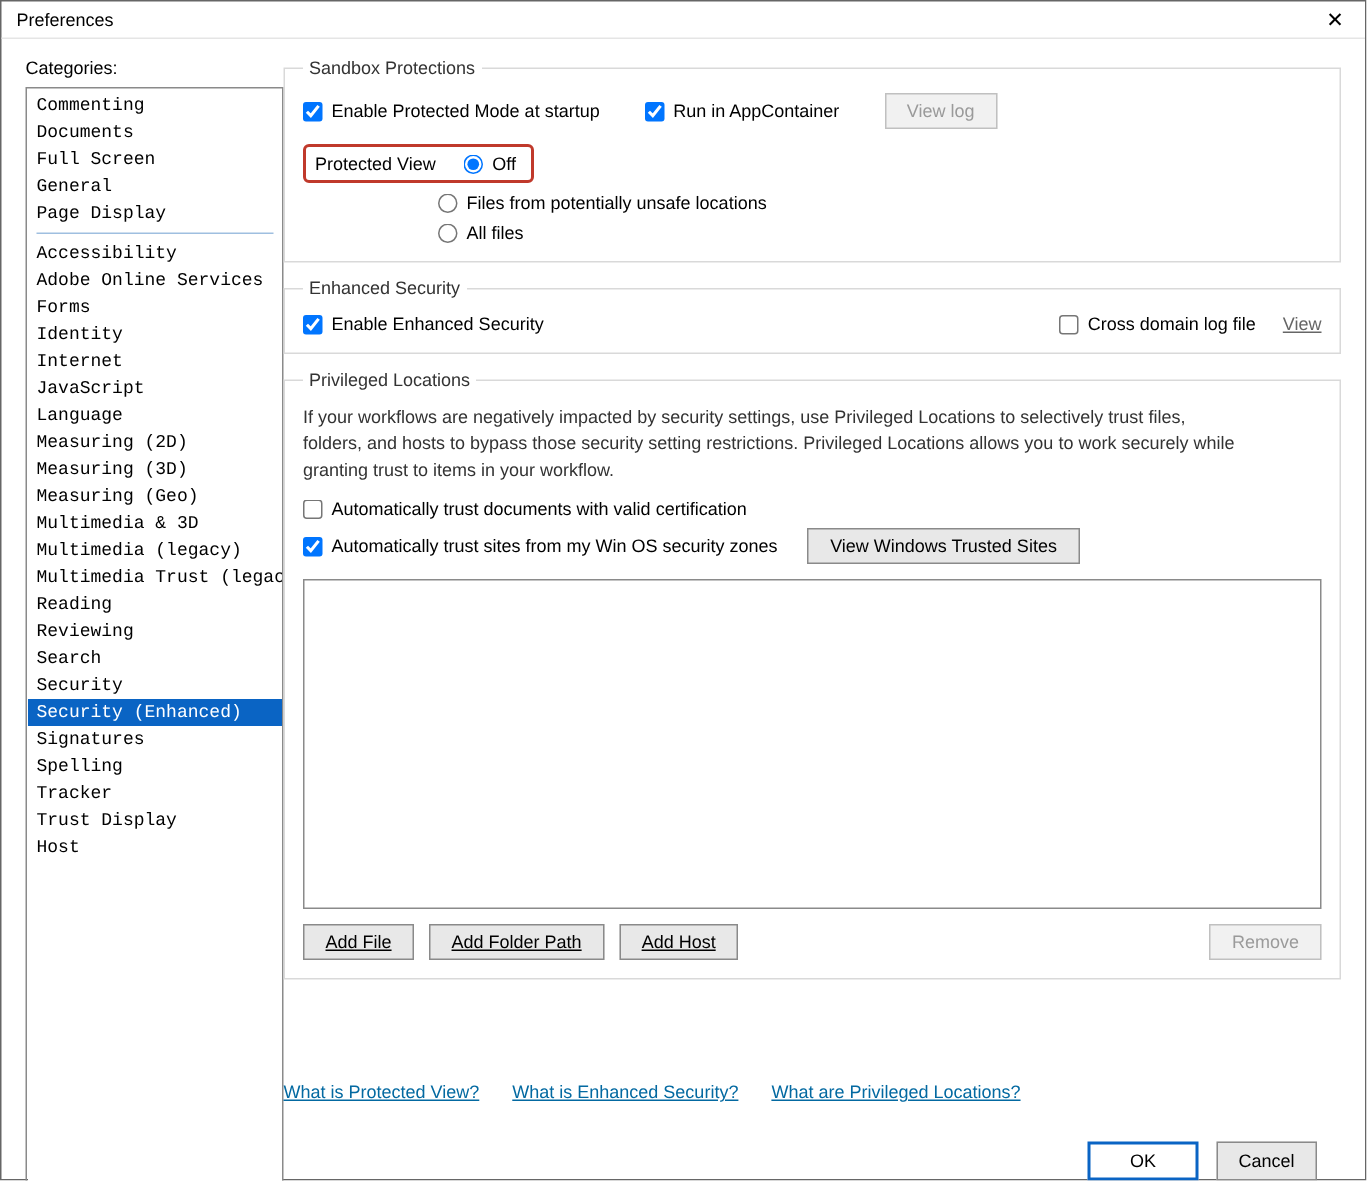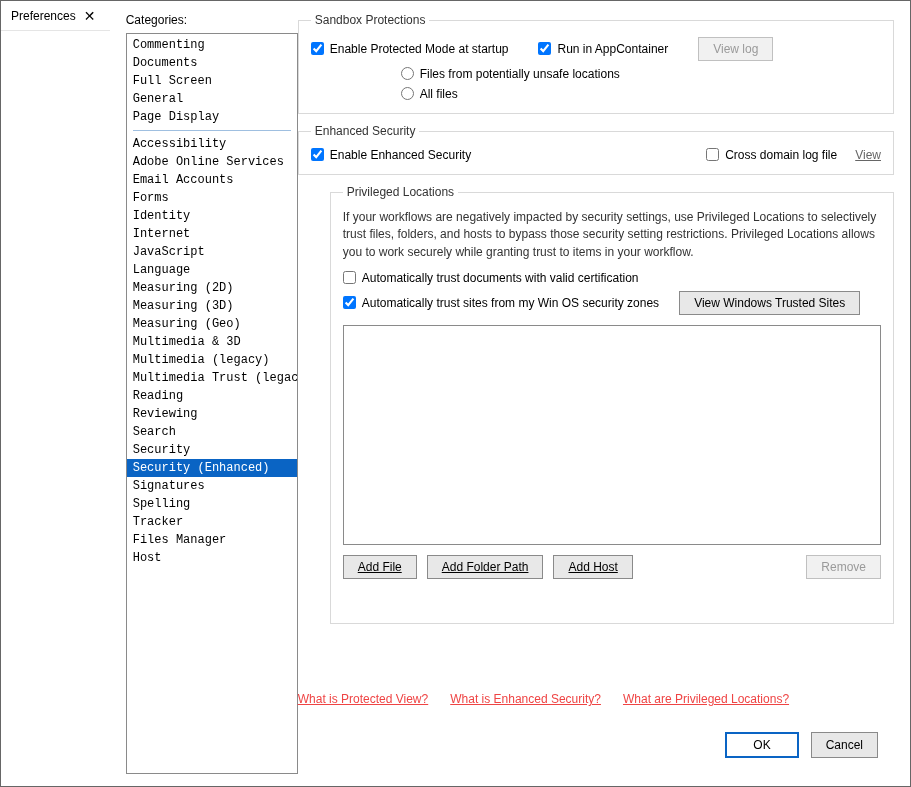--- a/index.html
+++ b/index.html
@@ -9,21 +9,21 @@
     font-size: 12px;
     background: #fff;
     color: #000;
   }
   .window {
     width: 911px;
     height: 787px;
     border: 1px solid #666;
     box-shadow: 2px 2px 6px rgba(0,0,0,.25);
     display: flex;
-    flex-direction: row;
+    flex-direction: column;
   }
   .titlebar {
     display: flex;
     align-items: center;
     justify-content: space-between;
     height: 30px;
     padding: 0 6px 0 10px;
     border-bottom: 1px solid #e5e5e5;
   }
   .titlebar .title {
@@ -77,21 +77,21 @@
   fieldset {
     border: 1px solid #d9d9d9;
     padding: 10px 12px 12px 12px;
     margin: 0;
   }
   legend {
     padding: 0 4px;
     color: #333;
   }
   .row { display: flex; align-items: center; gap: 30px; }
-  label.chk { display: inline-flex; align-items: flex-start; gap: 6px; }
+  label.chk { display: inline-flex; align-items: flex-end; gap: 6px; }
   input[type=checkbox], input[type=radio] { margin: 0; }
   .pv-wrap { margin-top: 10px; display:flex; align-items:flex-start; gap:8px; }
   .pv-label-box {
     display: inline-flex;
     align-items: center;
     gap: 6px;
     border: 2px solid #c0392b;
     border-radius: 4px;
     padding: 4px 10px 4px 6px;
   }
@@ -119,21 +119,21 @@
   .chk-row { display:flex; align-items:center; gap:20px; margin-top:6px;}
   .list-box {
     border: 1px solid #8a8a8a;
     background: #fff;
     height: 220px;
     margin-top: 10px;
   }
   .add-row { display:flex; justify-content:space-between; align-items:center; margin-top:10px; }
   .add-row .left-btns { display:flex; gap:10px;text-decoration:underline; }
   .links-row { margin: 10px 0 6px 0; display:flex; gap:22px; }
-  .links-row a { color:#ef4444; text-decoration:underline; cursor:pointer; font-size:12px;margin-top:48px; }
+  .links-row a { color:#0369a1; text-decoration:underline; cursor:pointer; font-size:12px;margin-top:48px; }
   .footer {
     display:flex;
     justify-content:flex-end;
     gap:12px;
     padding: 10px 16px 16px 0;
   }
   .btn.primary {
     border: 2px solid #0a64c4;
     background: #fff;
     padding: 4px 26px;
@@ -154,61 +154,70 @@
       <div class="cat-label">Categories:</div>
       <div class="cat-list" id="cat-list">
           <div class="cat-item">Commenting</div>
           <div class="cat-item">Documents</div>
           <div class="cat-item">Full Screen</div>
           <div class="cat-item">General</div>
           <div class="cat-item">Page Display</div>
           <div class="cat-sep"></div>
           <div class="cat-item">Accessibility</div>
           <div class="cat-item">Adobe Online Services</div>
-          <div class="cat-item">Email Accounts</div>
           <div class="cat-item">Forms</div>
           <div class="cat-item">Identity</div>
           <div class="cat-item">Internet</div>
           <div class="cat-item">JavaScript</div>
           <div class="cat-item">Language</div>
           <div class="cat-item">Measuring (2D)</div>
           <div class="cat-item">Measuring (3D)</div>
           <div class="cat-item">Measuring (Geo)</div>
           <div class="cat-item">Multimedia &amp; 3D</div>
           <div class="cat-item">Multimedia (legacy)</div>
           <div class="cat-item">Multimedia Trust (legacy)</div>
           <div class="cat-item">Reading</div>
           <div class="cat-item">Reviewing</div>
           <div class="cat-item">Search</div>
           <div class="cat-item">Security</div>
           <div class="cat-item selected">Security (Enhanced)</div>
           <div class="cat-item">Signatures</div>
           <div class="cat-item">Spelling</div>
           <div class="cat-item">Tracker</div>
-          <div class="cat-item">Files Manager</div>
+          <div class="cat-item">Trust Display</div>
           <div class="cat-item">Host</div>
         </div>
     </div>
 
     <div class="right-col">
 
       <fieldset>
         <legend>Sandbox Protections</legend>
         <div class="row">
           <label class="chk">
             <input type="checkbox" checked="" style="">
             <span>Enable Protected Mode at startup</span>
           </label>
           <label class="chk">
             <input type="checkbox" checked="" style="">
             <span>Run in AppContainer</span>
           </label>
           <button class="btn" aria-disabled="true" disabled="">View log</button>
         </div>
 
+        <div class="pv-wrap">
+          <span class="pv-label-box">
+            <span>Protected View</span>
+            &nbsp;&nbsp;
+            <label class="chk">
+              <input type="radio" name="pv" checked="" style="">
+              <span>Off</span>
+            </label>
+          </span>
+        </div>
         <div class="pv-options">
           <label class="chk">
             <input type="radio" name="pv" style="">
             <span>Files from potentially unsafe locations</span>
           </label>
           <label class="chk">
             <input type="radio" name="pv" style="">
             <span>All files</span>
           </label>
         </div>
@@ -224,21 +233,21 @@
           <span style="display:flex;align-items:center;gap:18px;">
             <label class="chk">
               <input type="checkbox" style="">
               <span>Cross domain log file</span>
             </label>
             <span class="small-link">View</span>
           </span>
         </div>
       </fieldset>
 
-      <fieldset style="flex:1;display:flex;flex-direction:column;margin-left:32px;">
+      <fieldset style="flex:1;display:flex;flex-direction:column;">
         <legend>Privileged Locations</legend>
         <div class="help-text">If your workflows are negatively impacted by security settings, use Privileged Locations to selectively trust files, folders, and hosts to bypass those security setting restrictions. Privileged Locations allows you to work securely while granting trust to items in your workflow.</div>
 
         <label class="chk">
           <input type="checkbox" style="">
           <span>Automatically trust documents with valid certification</span>
         </label>
 
         <div class="chk-row">
           <label class="chk">

